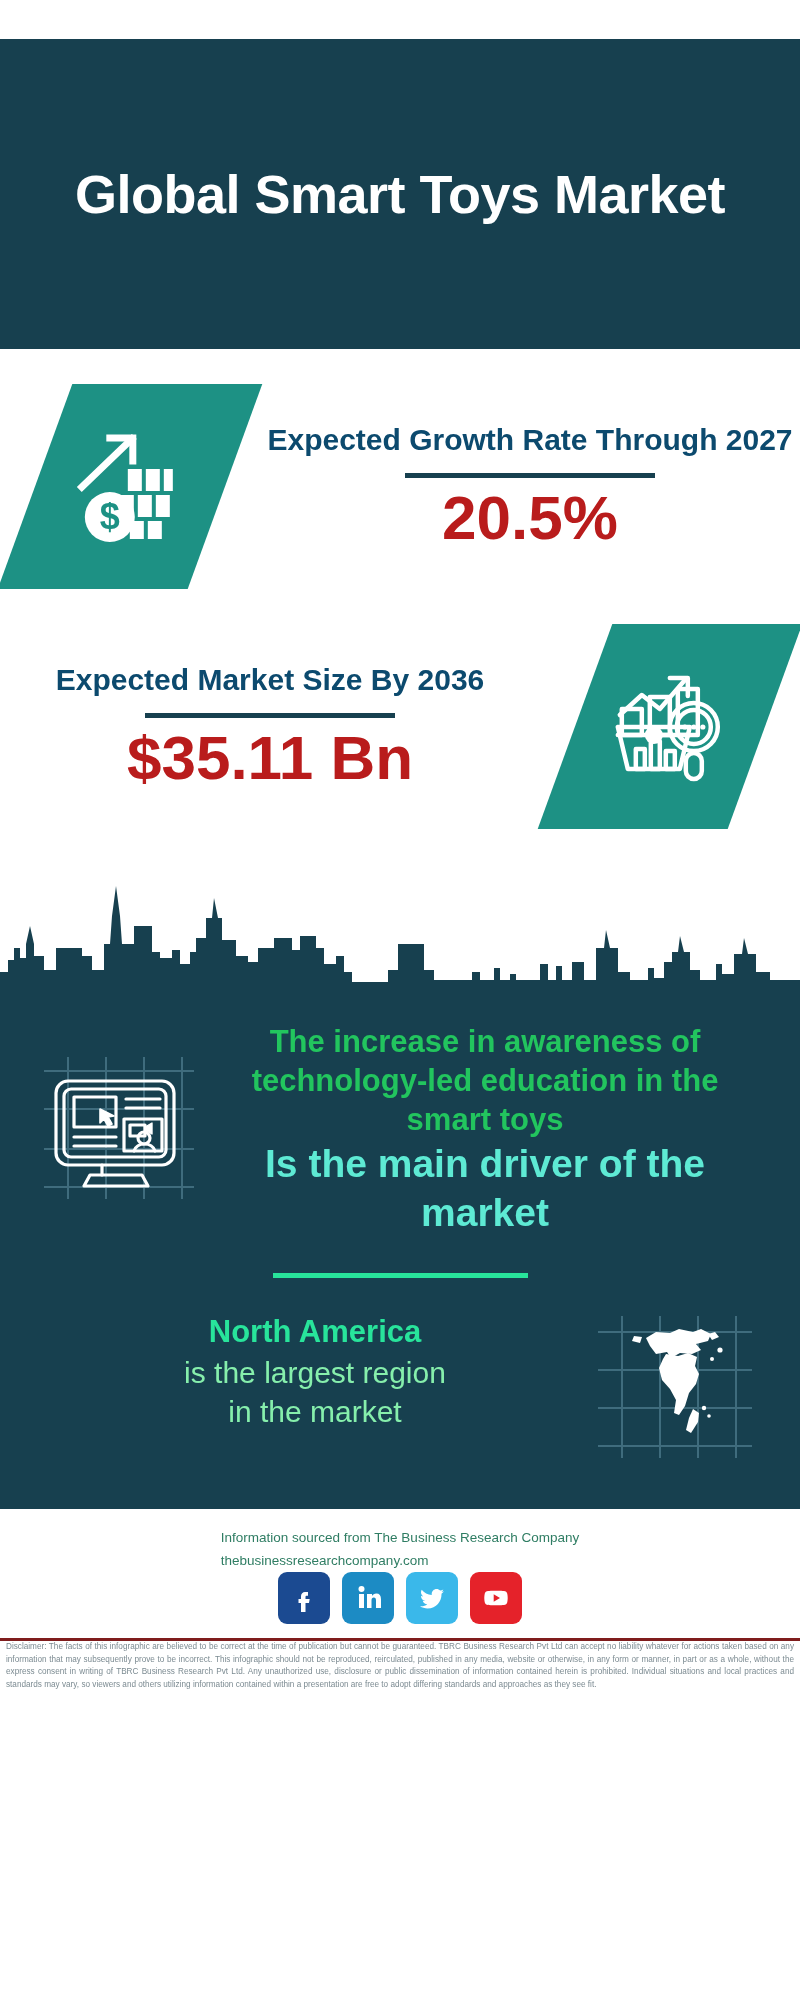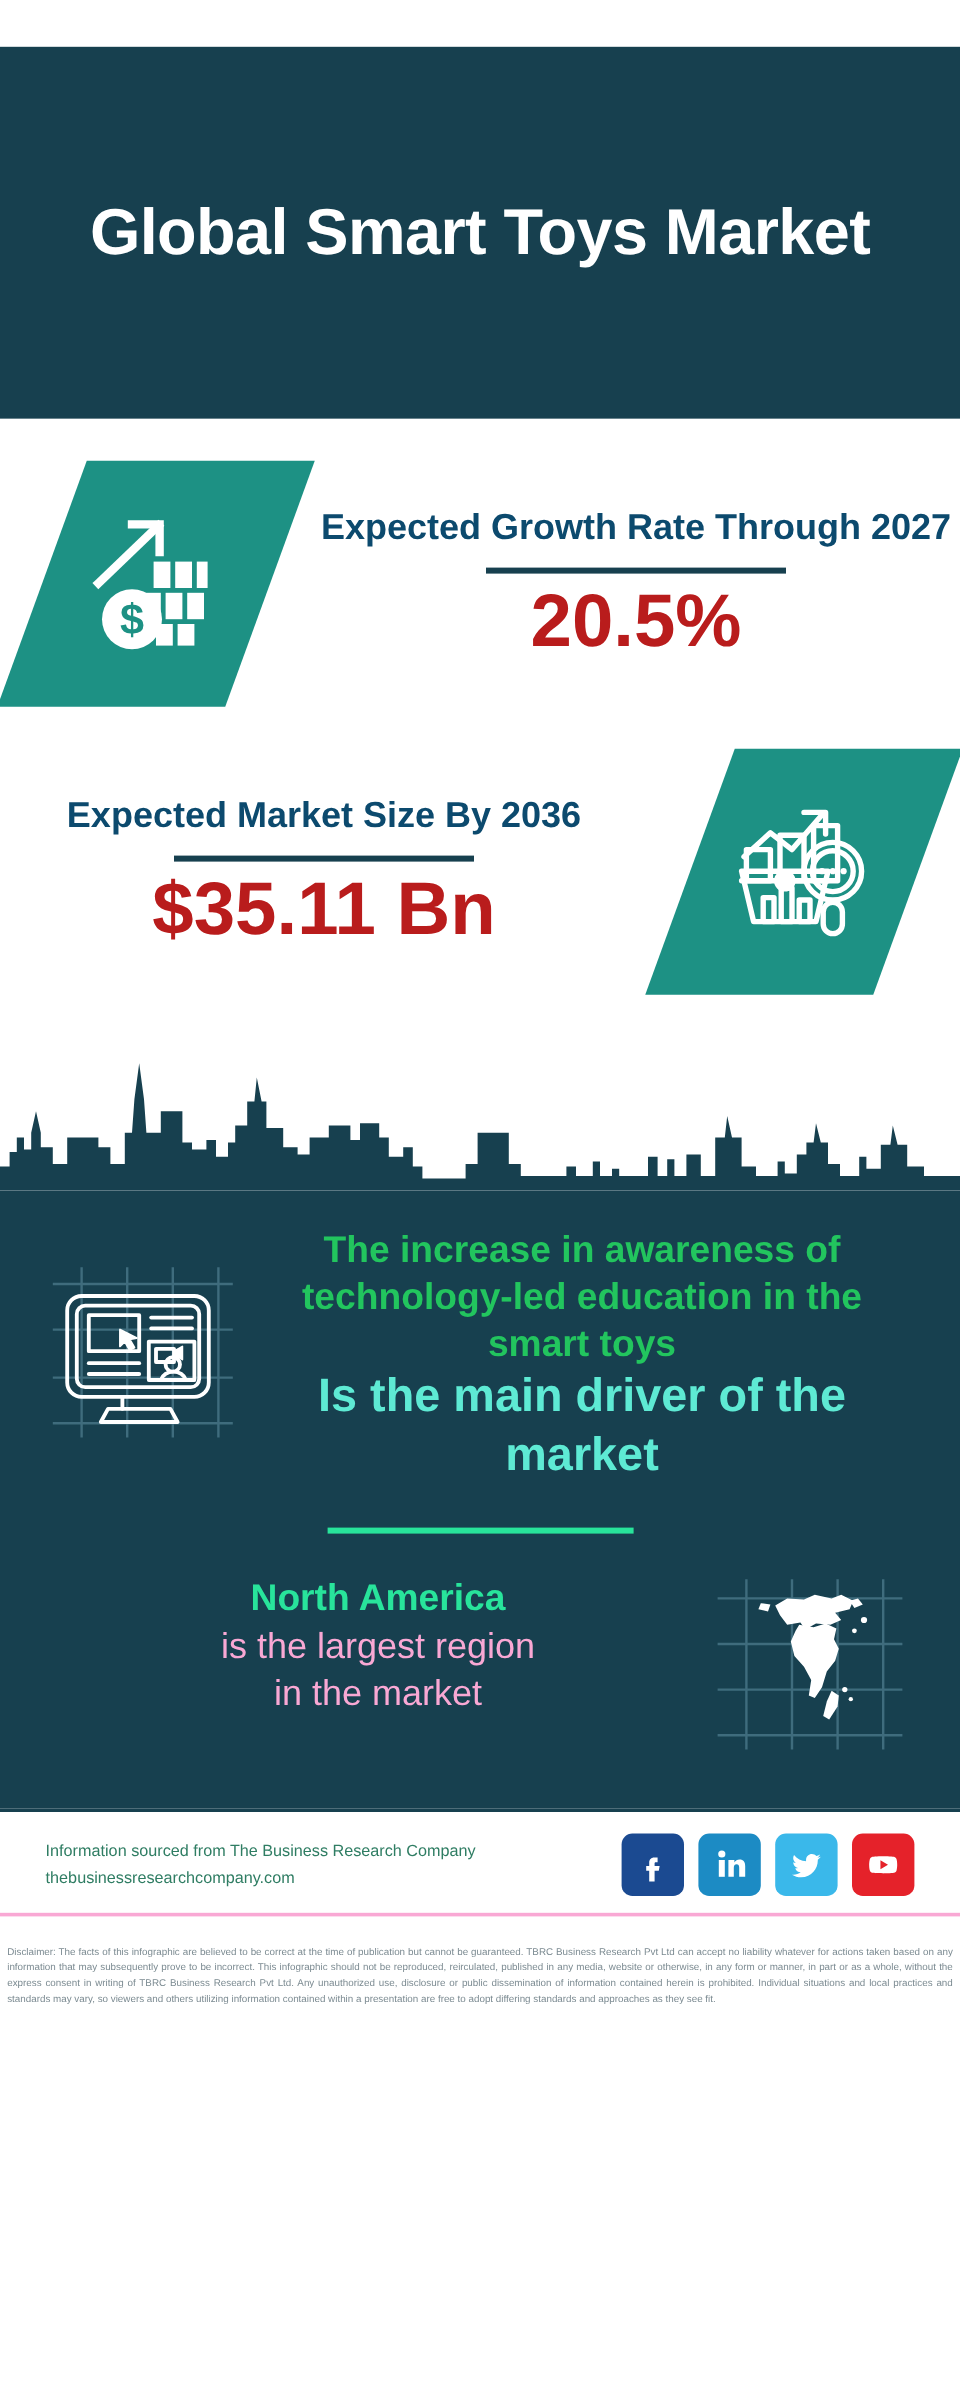--- a/index.html
+++ b/index.html
@@ -94,44 +94,44 @@
   }
 
   .green-rule {
     width:255px; height:5px; background:#28e49b;
     margin:36px auto 34px auto;
   }
 
   .region-row { display:flex; align-items:flex-start; padding:0 26px; }
   .region-text { flex:1; text-align:center; padding-left:30px; }
   .region-name { color:#28e49b; font-size:31px; font-weight:bold; line-height:1.3; }
-  .region-sub { color:#f9a8d4; font-size:30px; font-weight:normal; line-height:1.3; }
+  .region-sub { color:#86efac; font-size:30px; font-weight:normal; line-height:1.3; }
   .region-icon { flex:0 0 200px; display:flex; justify-content:center; align-items:center; }
 
   
   .footer {
     background:#ffffff;
     border-top:3px solid #17404f;
     padding:18px 38px 14px 38px;
-    display:flex; align-items:center; justify-content:space-between;
+    display:flex; align-items:center; justify-content:space-between;flex-direction:column;
   }
   .source-text { color:#2f7d63; font-size:13.5px; line-height:1.65; }
   .socials { display:flex; gap:12px; align-items:center; }
   .sicon {
     width:52px; height:52px; border-radius:9px;
     display:flex; align-items:center; justify-content:center;
   }
   .sicon.fb { background:#1b4a91; }
   .sicon.li { background:#1c8bc4; }
   .sicon.tw { background:#3ab8ea; }
   .sicon.yt { background:#e5222a; }
 
   .disclaimer {
-    border-top:3px solid #f9a8d4;
-    padding:24px 6px 10px 6px;
+    border-top:3px solid #7f1d1d;
+    padding:0 6px 10px 6px;
     color:#7c8b92;
     font-size:8.2px;
     line-height:1.55;
     text-align:justify;
   }
 </style>
 </head>
 <body>
 
 <div class="page">

